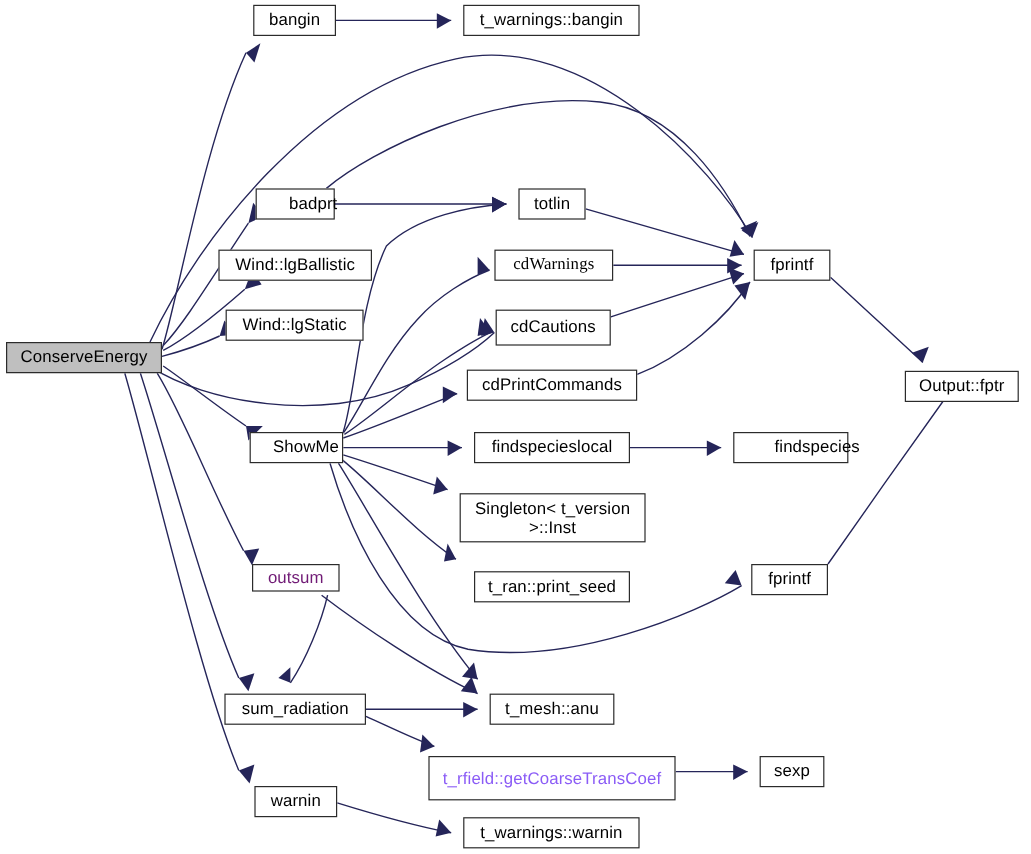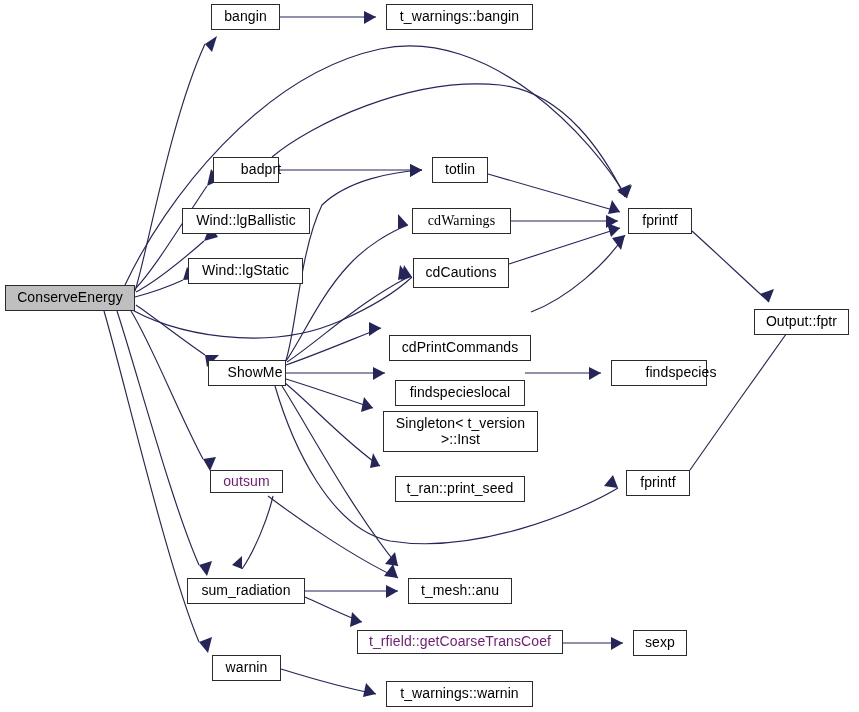--- a/index.html
+++ b/index.html
@@ -136,29 +136,29 @@
 <div class="node thick root" style="left: 5px; top: 285px; width: 130px; height: 26px; background: rgb(191, 191, 191); border-color: rgb(43, 43, 43); color: rgb(0, 0, 0);">ConserveEnergy</div>
     <div class="node thick" style="left: 211px; top: 4px; width: 69px; height: 26px; background: rgb(255, 255, 255); border-color: rgb(43, 43, 43); color: rgb(0, 0, 0);">bangin</div>
     <div class="node thick" style="left: 386px; top: 4px; width: 147px; height: 26px; background: rgb(255, 255, 255); border-color: rgb(43, 43, 43); color: rgb(0, 0, 0);">t_warnings::bangin</div>
     <div class="node thick" style="left: 213px; top: 157px; width: 66px; height: 26px; background: rgb(255, 255, 255); border-color: rgb(43, 43, 43); color: rgb(0, 0, 0); padding-left: 30px;">badprt</div>
     <div class="node thick" style="left: 432px; top: 157px; width: 56px; height: 26px; background: rgb(255, 255, 255); border-color: rgb(43, 43, 43); color: rgb(0, 0, 0);">totlin</div>
     <div class="node thick" style="left: 182px; top: 208px; width: 128px; height: 26px; background: rgb(255, 255, 255); border-color: rgb(43, 43, 43); color: rgb(0, 0, 0);">Wind::lgBallistic</div>
     <div class="node thick" style="left: 412px; top: 208px; width: 99px; height: 26px; background: rgb(255, 255, 255); border-color: rgb(43, 43, 43); color: rgb(0, 0, 0); font-family: Liberation Serif, serif;">cdWarnings</div>
     <div class="node thick" style="left: 628px; top: 208px; width: 64px; height: 26px; background: rgb(255, 255, 255); border-color: rgb(43, 43, 43); color: rgb(0, 0, 0);">fprintf</div>
     <div class="node thick" style="left: 188px; top: 258px; width: 115px; height: 26px; background: rgb(255, 255, 255); border-color: rgb(43, 43, 43); color: rgb(0, 0, 0);">Wind::lgStatic</div>
     <div class="node thick" style="left: 413px; top: 258px; width: 96px; height: 30px; background: rgb(255, 255, 255); border-color: rgb(43, 43, 43); color: rgb(0, 0, 0);">cdCautions</div>
-    <div class="node thick" style="left: 389px; top: 308px; width: 142px; height: 26px; background: rgb(255, 255, 255); border-color: rgb(43, 43, 43); color: rgb(0, 0, 0); margin-top: 27px;">cdPrintCommands</div>
+    <div class="node thick" style="left: 389px; top: 308px; width: 142px; height: 26px; background: rgb(255, 255, 255); border-color: rgb(43, 43, 43); color: rgb(0, 0, 0);">cdPrintCommands</div>
     <div class="node thick" style="left: 754px; top: 309px; width: 95px; height: 26px; background: rgb(255, 255, 255); border-color: rgb(43, 43, 43); color: rgb(0, 0, 0);">Output::fptr</div>
     <div class="node thick" style="left: 208px; top: 360px; width: 78px; height: 26px; background: rgb(255, 255, 255); border-color: rgb(43, 43, 43); color: rgb(0, 0, 0); padding-left: 16px;">ShowMe</div>
-    <div class="node thick" style="left: 395px; top: 360px; width: 130px; height: 26px; background: rgb(255, 255, 255); border-color: rgb(43, 43, 43); color: rgb(0, 0, 0); margin-top: 20px;">findspecieslocal</div>
+    <div class="node thick" style="left: 395px; top: 360px; width: 130px; height: 26px; background: rgb(255, 255, 255); border-color: rgb(43, 43, 43); color: rgb(0, 0, 0);">findspecieslocal</div>
     <div class="node thick" style="left: 611px; top: 360px; width: 96px; height: 26px; background: rgb(255, 255, 255); border-color: rgb(43, 43, 43); color: rgb(0, 0, 0); padding-left: 44px;">findspecies</div>
     <div class="node thick" style="left: 383px; top: 411px; width: 155px; height: 41px; background: rgb(255, 255, 255); border-color: rgb(43, 43, 43); color: rgb(0, 0, 0);">Singleton&lt; t_version
 &gt;::Inst</div>
     <div class="node thick" style="left: 210px; top: 470px; width: 73px; height: 23px; background: rgb(255, 255, 255); border-color: rgb(43, 43, 43); color: #701a75;">outsum</div>
     <div class="node thick" style="left: 395px; top: 476px; width: 130px; height: 26px; background: rgb(255, 255, 255); border-color: rgb(43, 43, 43); color: rgb(0, 0, 0);">t_ran::print_seed</div>
     <div class="node thick" style="left: 626px; top: 470px; width: 64px; height: 26px; background: rgb(255, 255, 255); border-color: rgb(43, 43, 43); color: rgb(0, 0, 0);">fprintf</div>
     <div class="node thick" style="left: 187px; top: 578px; width: 118px; height: 26px; background: rgb(255, 255, 255); border-color: rgb(43, 43, 43); color: rgb(0, 0, 0);">sum_radiation</div>
     <div class="node thick" style="left: 408px; top: 578px; width: 104px; height: 26px; background: rgb(255, 255, 255); border-color: rgb(43, 43, 43); color: rgb(0, 0, 0);">t_mesh::anu</div>
-    <div class="node thick" style="left: 357px; top: 630px; width: 206px; height: 24px; background: rgb(255, 255, 255); border-color: rgb(43, 43, 43); color: #701a75;">t_rfield::getCoarseTransCoef</div>
+    <div class="node thick" style="left: 357px; top: 630px; width: 206px; height: 37px; background: rgb(255, 255, 255); border-color: rgb(43, 43, 43); color: #8b5cf6;">t_rfield::getCoarseTransCoef</div>
     <div class="node thick" style="left: 633px; top: 630px; width: 54px; height: 26px; background: rgb(255, 255, 255); border-color: rgb(43, 43, 43); color: rgb(0, 0, 0);">sexp</div>
     <div class="node thick" style="left: 212px; top: 655px; width: 69px; height: 26px; background: rgb(255, 255, 255); border-color: rgb(43, 43, 43); color: rgb(0, 0, 0);">warnin</div>
     <div class="node thick" style="left: 386px; top: 681px; width: 147px; height: 26px; background: rgb(255, 255, 255); border-color: rgb(43, 43, 43); color: rgb(0, 0, 0);">t_warnings::warnin</div>
   </div>
 
 </body></html>

